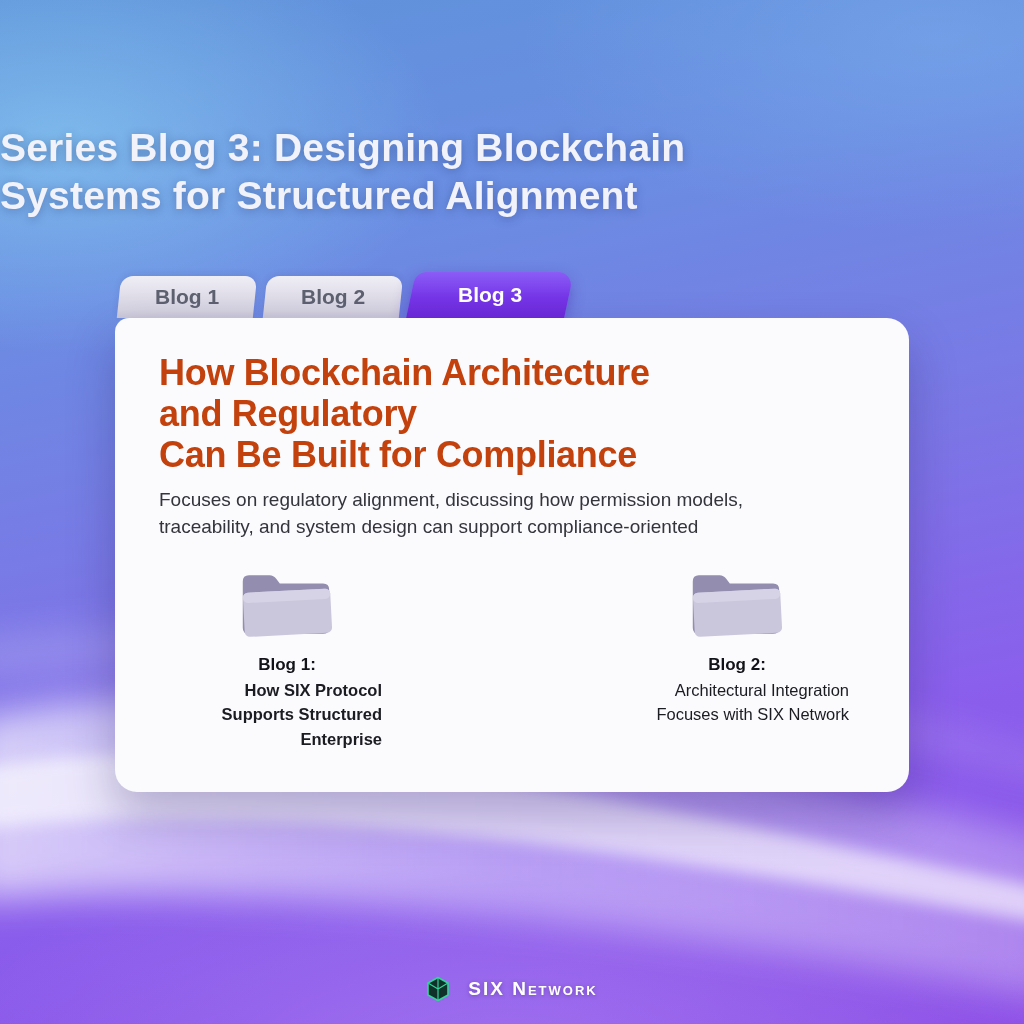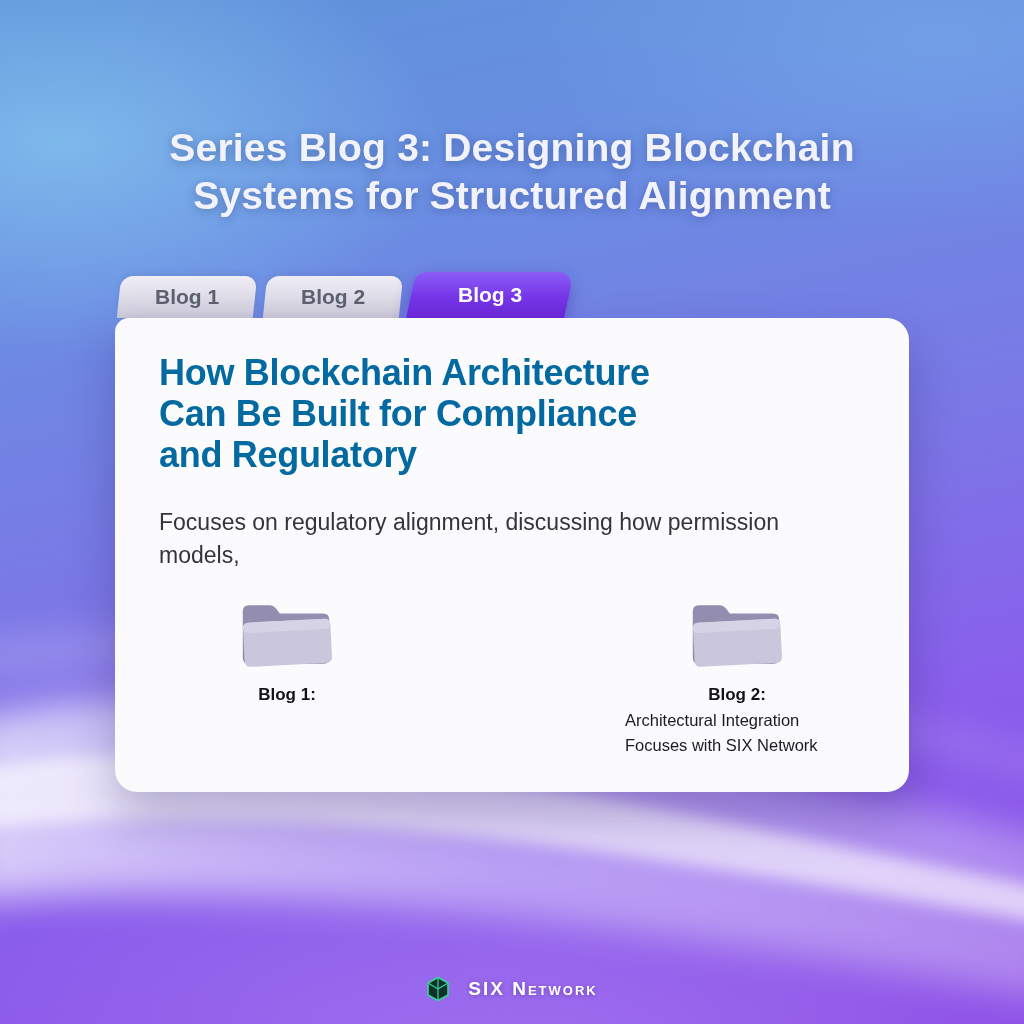--- a/index.html
+++ b/index.html
@@ -12,21 +12,21 @@
       radial-gradient(620px 340px at 6% 14%, rgba(150,225,248,0.50), transparent 62%),
       radial-gradient(700px 320px at 92% 4%, rgba(130,185,240,0.38), transparent 60%),
       radial-gradient(900px 360px at 50% 104%, rgba(205,180,255,0.30), transparent 65%),
       linear-gradient(168deg, #5f93da 0%, #6a8de2 24%, #7b77e6 50%, #8a5fec 72%, #8c4ee6 100%);
   }
 
   .bg-waves { position:absolute; inset:0; z-index:0; pointer-events:none; }
 
   .hero-title {
     position:absolute; top:124px; left:0; width:100%;
-    text-align:center; z-index:1;
+    z-index:1;
     color:#f2f3fa; font-size:39px; font-weight:700; line-height:1.24;
     text-shadow:0 2px 10px rgba(30,40,100,0.35);
     letter-spacing:0.2px;
   }
 
   .panel-wrap { position:absolute; left:115px; top:276px; z-index:2; }
 
   .tab-row { display:flex; align-items:flex-end; gap:10px; height:42px; padding-left:4px; }
   .tab {
     height:42px; display:flex; align-items:center; justify-content:center;
@@ -54,33 +54,33 @@
   .card {
     width:794px; height:474px;
     background:#fbfafc;
     border-radius:22px; border-top-left-radius:14px;
     box-shadow:0 24px 48px rgba(35,25,95,0.28);
     padding:34px 44px 28px 44px;
     position:relative;
   }
 
   .card-heading {
-    color:#0369a1; font-size:36px; font-weight:800; line-height:1.14;
+    color:#c2410c; font-size:36px; font-weight:800; line-height:1.14;
     letter-spacing:-0.3px;
   }
 
   .card-desc {
-    margin-top:31px; color:#33343c; font-size:23px; line-height:1.42;
+    margin-top:12px; color:#33343c; font-size:19px; line-height:1.42;
   }
 
   .folder-row {
     margin-top:26px; display:flex; justify-content:space-between; padding:0 12px;
   }
   .folder-card {
-    display:flex; flex-direction:column; align-items:center; text-align:left;
+    display:flex; flex-direction:column; align-items:center; text-align:right;
     width:232px; cursor:pointer;
   }
   .folder-icon { width:104px; height:72px; }
   .folder-label { margin-top:14px; font-size:17px; font-weight:700; color:#121318; line-height:1.45; }
   .folder-title { font-size:16.5px; font-weight:600; color:#1b1c22; line-height:1.5; }
   .folder-title.w1 { max-width:190px; }
   .folder-title.w2 { max-width:224px; font-weight:500; }
   .folder-title.w3 { max-width:204px; }
 
   .footer-brand {
@@ -135,39 +135,41 @@
       </div>
       <div class="tab tab-active">
         <span>Blog 3</span>
       </div>
     </div>
 
     <div class="card">
 
       <div class="card-heading">
         <div>How Blockchain Architecture</div>
+        <div>and Regulatory</div>
         <div>Can Be Built for Compliance</div>
-        <div>and Regulatory</div>
       </div>
 
       <div class="card-desc">
         <div>Focuses on regulatory alignment, discussing how permission models,</div>
+        <div>traceability, and system design can support compliance-oriented</div>
       </div>
 
       <div class="folder-row">
 
         <div class="folder-card">
           <svg class="folder-icon" viewBox="0 0 100 70">
             <path d="M7 14 Q7 8 13 8 L33 8 Q37 8 39.5 11.5 L43 16 L85 16 Q91 16 91 22 L91 59 Q91 65 85 65 L13 65 Q7 65 7 59 Z" fill="#938daf"></path>
             <g transform="rotate(-3 50 45)">
               <rect x="8" y="23" width="85" height="43" rx="5" fill="#cac6dc"></rect>
               <rect x="8" y="23" width="85" height="10" rx="5" fill="#d6d3e6"></rect>
             </g>
           </svg>
           <div class="folder-label">Blog 1:</div>
+          <div class="folder-title w1">How SIX Protocol Supports Structured Enterprise</div>
         </div>
 
         <div class="folder-card">
           <svg class="folder-icon" viewBox="0 0 100 70">
             <path d="M7 14 Q7 8 13 8 L33 8 Q37 8 39.5 11.5 L43 16 L85 16 Q91 16 91 22 L91 59 Q91 65 85 65 L13 65 Q7 65 7 59 Z" fill="#938daf"></path>
             <g transform="rotate(-3 50 45)">
               <rect x="8" y="23" width="85" height="43" rx="5" fill="#cac6dc"></rect>
               <rect x="8" y="23" width="85" height="10" rx="5" fill="#d6d3e6"></rect>
             </g>
           </svg>

